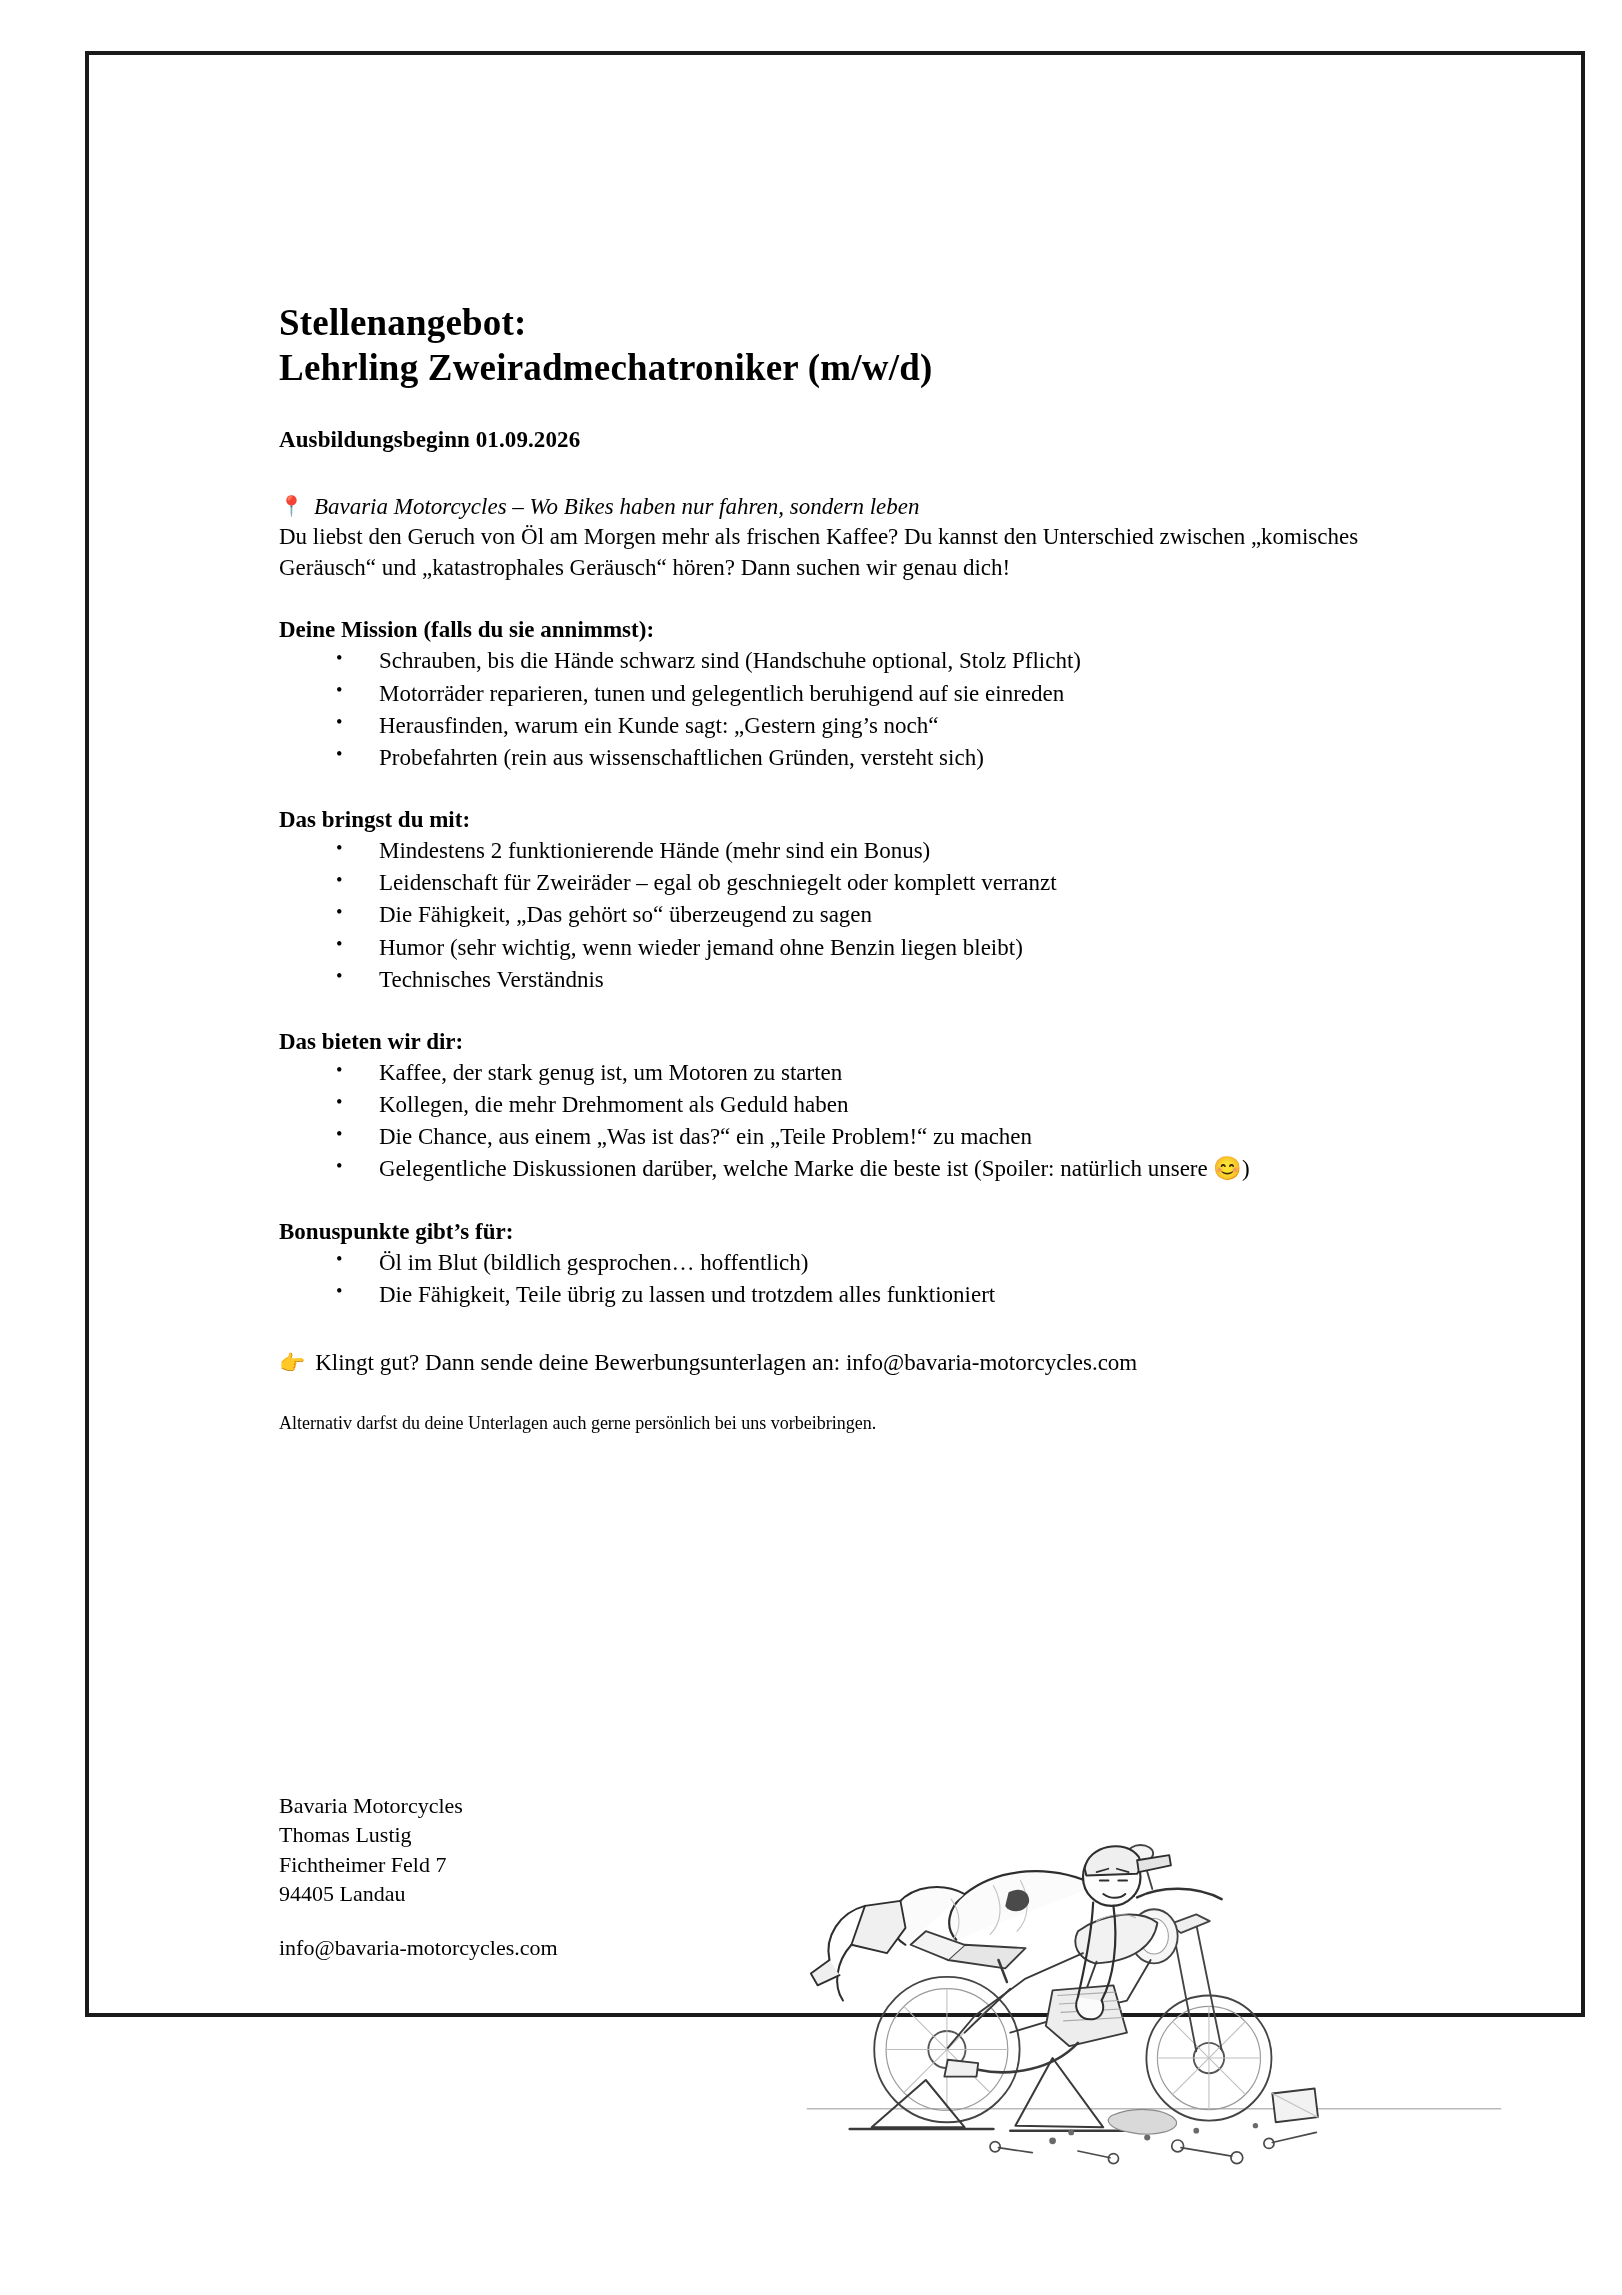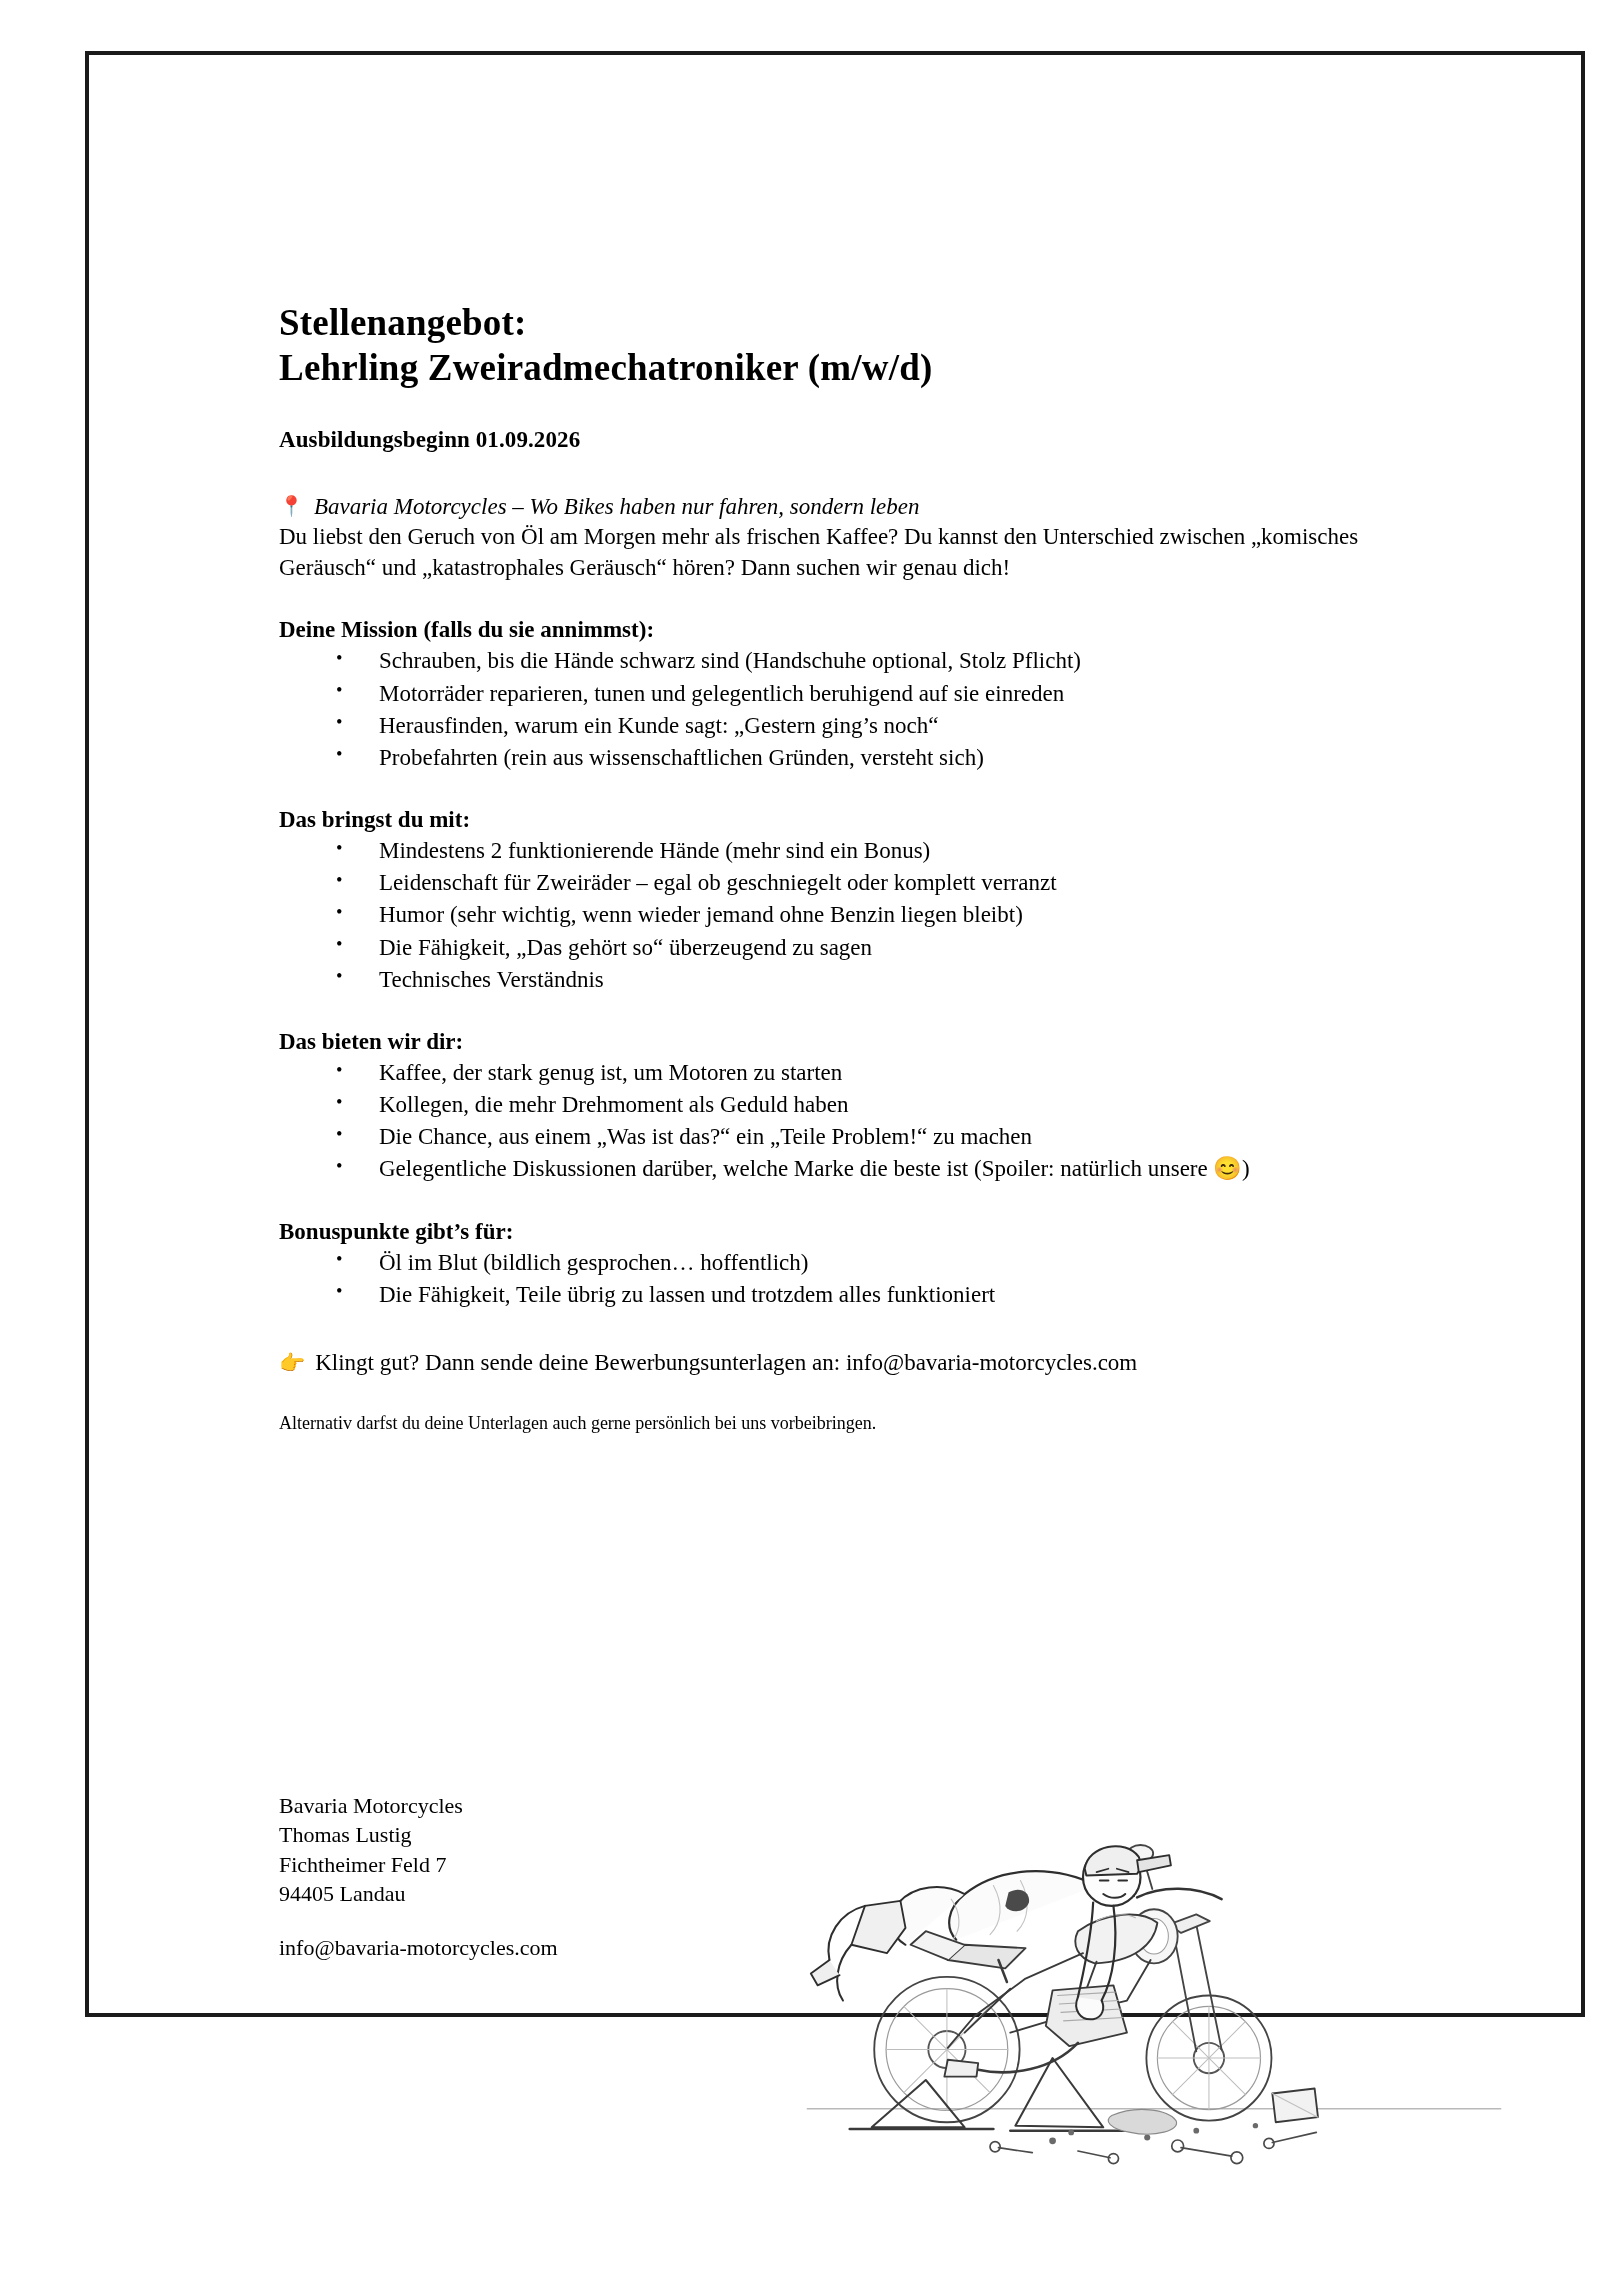--- a/index.html
+++ b/index.html
@@ -167,22 +167,22 @@
         <li>Herausfinden, warum ein Kunde sagt: „Gestern ging’s noch“</li>
         <li>Probefahrten (rein aus wissenschaftlichen Gründen, versteht sich)</li>
       </ul>
     </div>
 
     <div class="section">
       <div class="section-head">Das bringst du mit:</div>
       <ul class="bullets">
         <li>Mindestens 2 funktionierende Hände (mehr sind ein Bonus)</li>
         <li>Leidenschaft für Zweiräder – egal ob geschniegelt oder komplett verranzt</li>
+        <li>Die Fähigkeit, „Das gehört so“ überzeugend zu sagen</li>
         <li>Humor (sehr wichtig, wenn wieder jemand ohne Benzin liegen bleibt)</li>
-        <li>Die Fähigkeit, „Das gehört so“ überzeugend zu sagen</li>
         <li>Technisches Verständnis</li>
       </ul>
     </div>
 
     <div class="section">
       <div class="section-head">Das bieten wir dir:</div>
       <ul class="bullets">
         <li>Kaffee, der stark genug ist, um Motoren zu starten</li>
         <li>Kollegen, die mehr Drehmoment als Geduld haben</li>
         <li>Die Chance, aus einem „Was ist das?“ ein „Teile Problem!“ zu machen</li>

